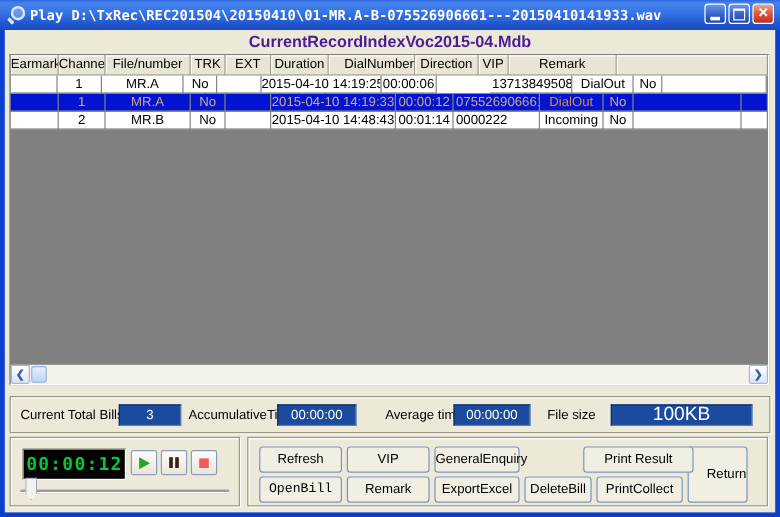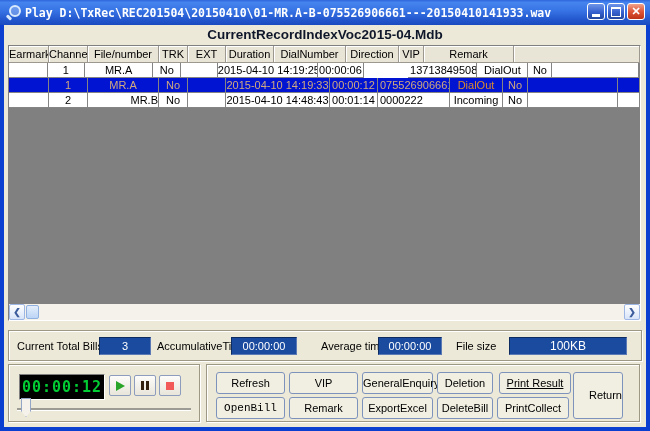--- a/index.html
+++ b/index.html
@@ -20,21 +20,21 @@
   .winbtn{width:18px;height:17px;border:1px solid #fff;border-radius:3px;
     display:flex;align-items:center;justify-content:center;box-sizing:border-box;}
   .winbtn.blue{background:linear-gradient(180deg,#6E95E8 0%,#3560CE 55%,#23479E 100%);}
   .winbtn.red{background:linear-gradient(180deg,#F0A28C 0%,#DE5537 50%,#BE3317 100%);}
   .glyph-min{width:8px;height:3px;background:#fff;margin-top:8px;}
   .glyph-max{width:8px;height:7px;border:1px solid #fff;border-top:2px solid #fff;}
   .glyph-close{color:#fff;font-size:11px;font-weight:bold;line-height:1;}
   
   .client{position:absolute;left:4px;top:25px;width:642px;height:402px;background:#ECE9D8;}
   .db-title{position:absolute;left:0;top:2px;width:100%;text-align:center;
-    color:#0f172a;font-weight:bold;font-size:13.5px;}
+    color:#4c1d95;font-weight:bold;font-size:13.5px;}
   
   .grid{position:absolute;left:4px;top:20px;width:633px;height:276px;background:#808080;
     border:1px solid;border-color:#808080 #FFFFFF #FFFFFF #808080;
     box-sizing:border-box;display:flex;flex-direction:column;}
   .hrow{display:flex;height:17px;flex:0 0 auto;}
   .hcell{box-sizing:border-box;height:17px;line-height:16px;font-size:11px;text-align:center;
     background:#E8E4D6;border-right:1px solid #9C9890;border-bottom:1px solid #9C9890;
     box-shadow:inset 1px 1px 0 #FFFFFF;overflow:hidden;white-space:nowrap;}
   .trow{display:flex;height:15px;flex:0 0 auto;background:#FFFFFF;}
   .tcell{box-sizing:border-box;height:15px;line-height:14px;font-size:11px;text-align:center;
@@ -115,21 +115,21 @@
     <div class="db-title">CurrentRecordIndexVoc2015-04.Mdb</div>
 
     <div class="grid">
       <div class="hrow">
           <div class="hcell" style="width: 40px;">Earmark</div>
           <div class="hcell" style="width: 39px;">Channel</div>
           <div class="hcell" style="width: 71px;">File/number</div>
           <div class="hcell" style="width: 29px;">TRK</div>
           <div class="hcell" style="width: 38px;">EXT</div>
           <div class="hcell" style="width: 48px;">Duration</div>
-          <div class="hcell" style="width: 72px;">DialNumber</div>
+          <div class="hcell" style="width: 72px; text-align: right;">DialNumber</div>
           <div class="hcell" style="width: 53px;">Direction</div>
           <div class="hcell" style="width: 25px;">VIP</div>
           <div class="hcell" style="width: 90px;">Remark</div>
           <div class="hcell" style="flex: 1 1 0%; min-width: 0px;"></div>
         </div>
       <div>
           <div class="trow">
             <div class="tcell" style="width: 40px;"></div>
             <div class="tcell" style="width: 39px;">1</div>
             <div class="tcell" style="width: 71px;">MR.A</div>
@@ -153,21 +153,21 @@
             <div class="tcell" style="width: 48px;">00:00:12</div>
             <div class="tcell left" style="width: 72px;">075526906661</div>
             <div class="tcell dir" style="width: 53px;">DialOut</div>
             <div class="tcell" style="width: 25px;">No</div>
             <div class="tcell" style="width: 90px;"></div>
             <div class="tcell" style="flex: 1 1 0%; min-width: 0px;"></div>
           </div>
           <div class="trow">
             <div class="tcell" style="width: 40px;"></div>
             <div class="tcell" style="width: 39px;">2</div>
-            <div class="tcell" style="width: 71px; text-align: right;">MR.B</div>
+            <div class="tcell" style="width: 71px;">MR.B</div>
             <div class="tcell" style="width: 29px;">No</div>
             <div class="tcell" style="width: 38px;"></div>
             <div class="tcell" style="width: 104px;">2015-04-10 14:48:43</div>
             <div class="tcell" style="width: 48px;">00:01:14</div>
             <div class="tcell left" style="width: 72px;">0000222</div>
             <div class="tcell dir" style="width: 53px;">Incoming</div>
             <div class="tcell" style="width: 25px;">No</div>
             <div class="tcell" style="width: 90px;"></div>
             <div class="tcell" style="flex: 1 1 0%; min-width: 0px;"></div>
           </div>
@@ -185,21 +185,21 @@
     </div>
 
     <div class="panel stats">
       <span class="stat-label" style="left:8px">Current Total Bills</span>
       <span class="stat-box" style="left:90px;width:52px">3</span>
       <span class="stat-label" style="left:148px">AccumulativeTime</span>
       <span class="stat-box" style="left:222px;width:66px">00:00:00</span>
       <span class="stat-label" style="left:312px">Average time</span>
       <span class="stat-box" style="left:369px;width:64px">00:00:00</span>
       <span class="stat-label" style="left:447px">File size</span>
-      <span class="stat-box" style="left:500px;width:118px;font-size:12px">100KB</span>
+      <span class="stat-box" style="left:500px;width:118px;font-size:16px">100KB</span>
     </div>
 
     <div class="panel player">
       <div class="led">00:00:12</div>
       <button class="mediabtn" style="left:100px">
           <span class="tri-play"></span>
         </button>
       <button class="mediabtn" style="left:125px">
           <span class="pause-bars">
             <i></i>
@@ -211,22 +211,21 @@
         </button>
       <div class="slider-track"></div>
       <div class="slider-thumb"></div>
     </div>
 
     <div class="panel actions">
       <button class="xpbtn return-btn">Return</button>
     <button class="xpbtn" style="left: 9px; top: 7px; width: 69px;">Refresh</button>
         <button class="xpbtn" style="left: 82px; top: 7px; width: 69px;">VIP</button>
         <button class="xpbtn" style="left: 155px; top: 7px; width: 71px;">GeneralEnquiry</button>
-        <button class="xpbtn" style="left: 230px; top: 7px; width: 56px;">Deletion</button>
-        <button class="xpbtn" style="left: 292px; top: 7px; width: 72px; text-decoration: underline;">Print Result</button>
+        <button class="xpbtn" style="left: 279px; top: 7px; width: 92px;">Print Result</button>
         <button class="xpbtn" style="left: 9px; top: 32px; width: 69px; font-family: Liberation Mono, monospace;">OpenBill</button>
         <button class="xpbtn" style="left: 82px; top: 32px; width: 69px;">Remark</button>
         <button class="xpbtn" style="left: 155px; top: 32px; width: 71px;">ExportExcel</button>
         <button class="xpbtn" style="left: 230px; top: 32px; width: 56px;">DeleteBill</button>
         <button class="xpbtn" style="left: 290px; top: 32px; width: 72px;">PrintCollect</button>
       </div>
 
   </div>
 </div>
 

